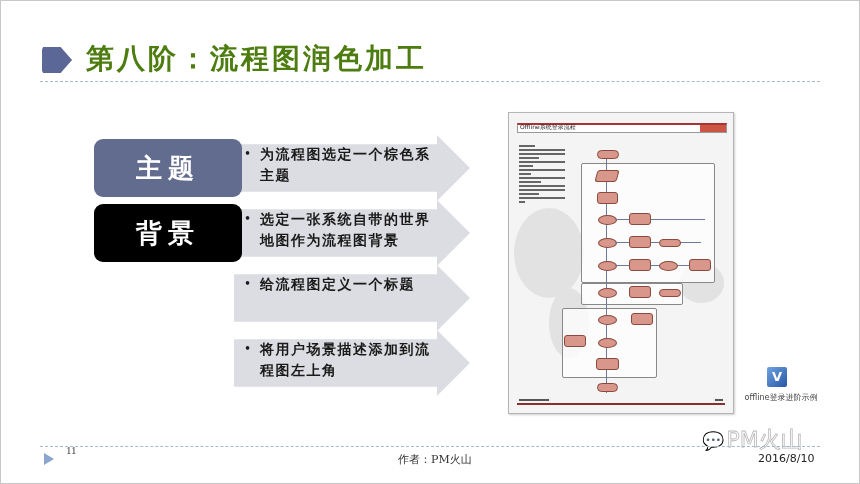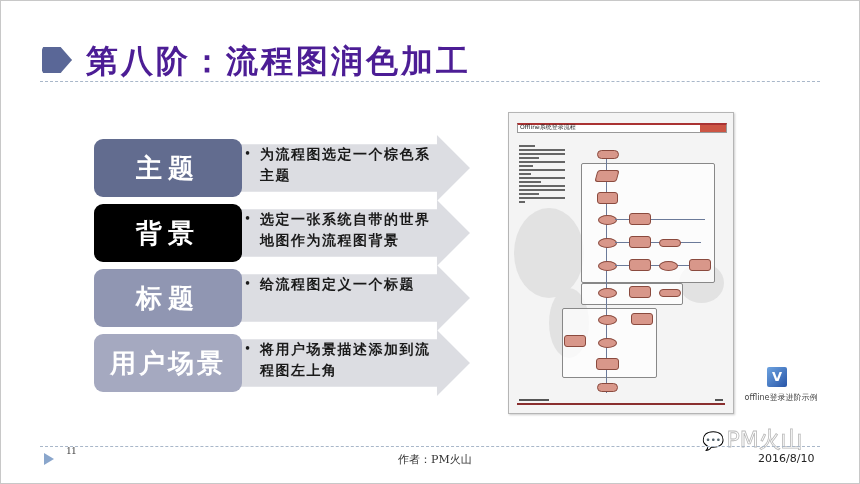--- a/index.html
+++ b/index.html
@@ -11,22 +11,22 @@
   .frame { position: absolute; left: 0; top: 0; width: 858px; height: 482px; border: 1px solid #c8c8c8; }
 
   
   .title-marker {
     position: absolute; left: 42px; top: 47px; width: 30px; height: 26px;
     background: #5a6797;
     clip-path: polygon(0 10%, 4% 0, 62% 0, 100% 50%, 62% 100%, 4% 100%, 0 90%);
     box-shadow: 0 2px 2px rgba(0,0,0,.3);
   }
   .page-title {
-    position: absolute; left: 86px; top: 40px; font-size: 32px; letter-spacing: 3px;
-    color: #4c1d95; font-weight: bold; white-space: nowrap; text-align: right;
+    position: absolute; left: 86px; top: 40px; font-size: 28px; letter-spacing: 3px;
+    color: #4d7c0f; font-weight: bold; white-space: nowrap; text-align: right;
   }
   .title-rule { position: absolute; left: 40px; top: 81px; width: 780px; border-top: 1px dashed #a9b7c9; }
 
   
   .row { position: absolute; left: 94px; height: 58px; width: 376px; }
   .label-box {
     position: absolute; left: 0; top: 0; width: 148px; height: 58px; border-radius: 9px;
     color: #fff; font-size: 26px; letter-spacing: 6px; display: flex; align-items: center; justify-content: center;
     z-index: 2; font-weight: bold;
   }
@@ -111,30 +111,28 @@
 <div class="row" style="top:204px">
   <div class="label-box" style="background:#000000">背景</div>
   <div class="arrow"></div>
   <div class="arrow-text">
     <span class="bullet">•</span>
     <span class="txt">选定一张系统自带的世界地图作为流程图背景</span>
   </div>
 </div>
 
 <div class="row" style="top:269px">
-  <div class="label-box" style="background:#9096b2">标题</div>
   <div class="arrow"></div>
   <div class="arrow-text">
     <span class="bullet">•</span>
     <span class="txt">给流程图定义一个标题</span>
   </div>
 </div>
 
 <div class="row" style="top:334px">
-  <div class="label-box" style="background:#a5a9c0; letter-spacing:3px">用户场景</div>
   <div class="arrow"></div>
   <div class="arrow-text">
     <span class="bullet">•</span>
     <span class="txt">将用户场景描述添加到流程图左上角</span>
   </div>
 </div>
 
 <div class="thumb">
   <div class="map-blob" style="left:5px;top:95px;width:70px;height:90px;"></div>
   <div class="map-blob" style="left:40px;top:175px;width:40px;height:70px;"></div>

